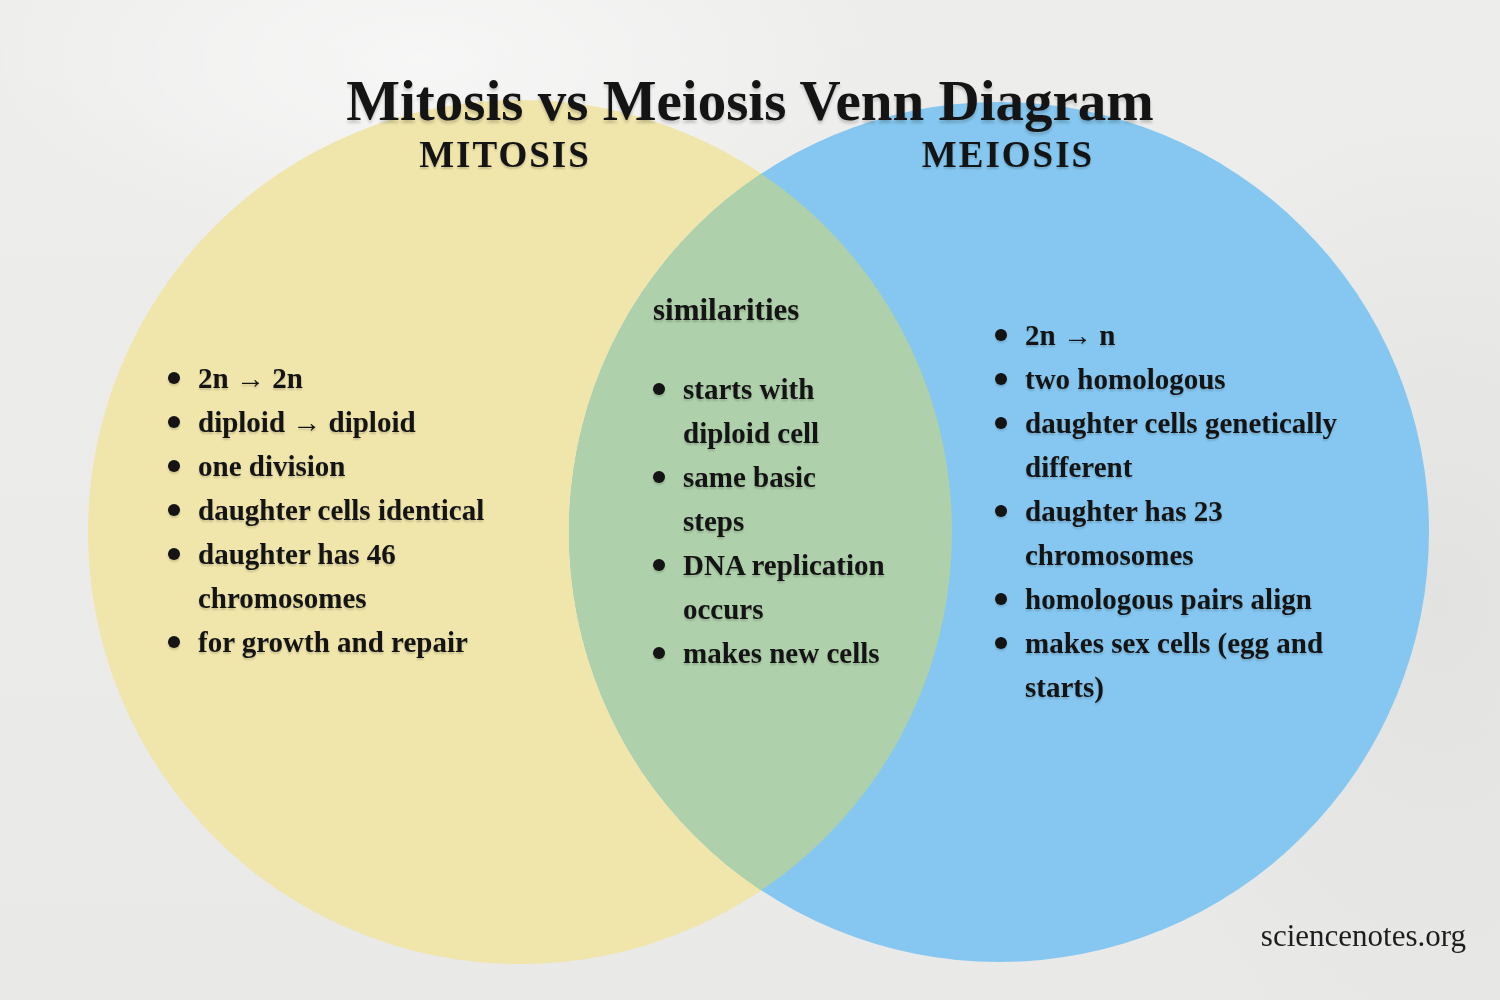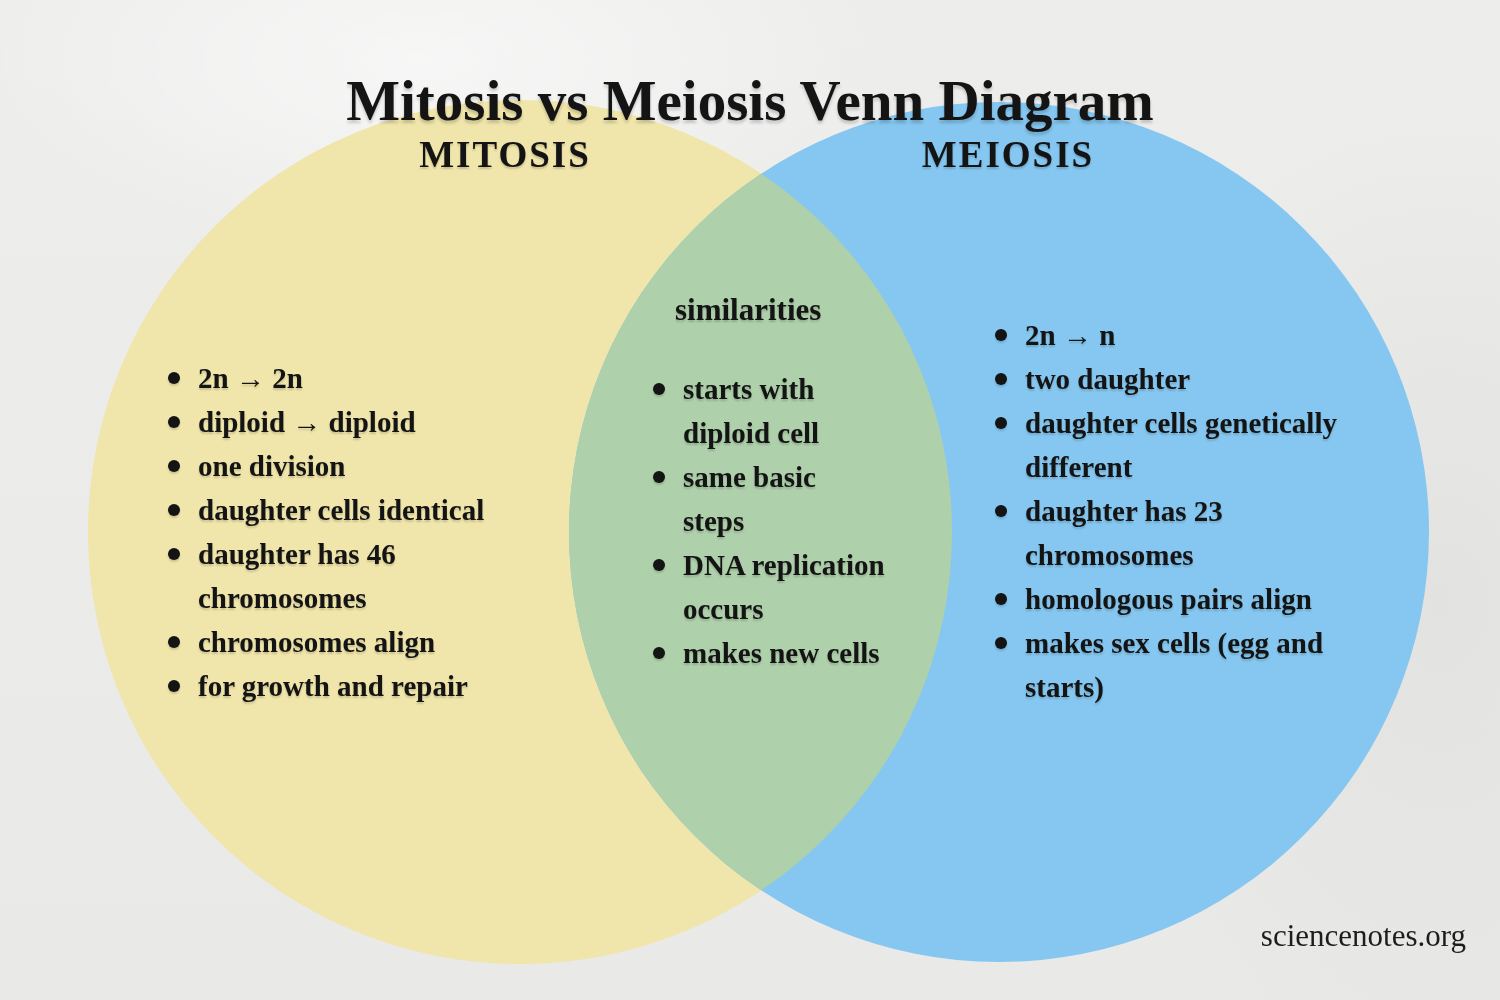--- a/index.html
+++ b/index.html
@@ -58,21 +58,21 @@
     width: 12px; height: 12px;
     border-radius: 50%;
     background: #141414;
     box-shadow: 0 2px 2px rgba(0,0,0,0.16);
   }
   ul.vlist.left  { left: 152px; top: 348px; width: 480px; }
   ul.vlist.right { left: 979px; top: 305px; width: 470px; }
 
   .mid-section { position: absolute; left: 637px; top: 288px; width: 300px; }
   .mid-title {
-    margin-left: 38px;
+    margin-left: 16px;
     font-size: 31px;
     font-weight: bold;
     line-height: 44px;
     text-shadow: 0 2px 2px rgba(0,0,0,0.16);
   }
   .mid-section ul.vlist { position: static; margin-top: 35px; }
 
   .watermark {
     position: absolute;
     right: 34px; top: 918px;
@@ -96,30 +96,30 @@
     <circle cx="999" cy="532" r="430" fill="#85c7f0"></circle>
     <circle cx="999" cy="532" r="430" clip-path="url(#clip-left-circle)" fill="#aed0aa"></circle>
   </svg>
 
   <h1 class="page-title">Mitosis vs Meiosis Venn Diagram</h1>
 
   <div class="set-label mitosis">MITOSIS</div>
   <div class="set-label meiosis">MEIOSIS</div>
 
   <ul class="vlist left"><li>2n → 2n</li><li>diploid → diploid</li><li>one division</li><li>daughter cells identical</li><li>daughter has 46
-chromosomes</li><li>chromosomes align</li><li>for growth and repair</li></ul>
+chromosomes</li><li>for growth and repair</li></ul>
 
   <div class="mid-section">
     <div class="mid-title">similarities</div>
     <ul class="vlist"><li>starts with
 diploid cell</li><li>same basic
 steps</li><li>DNA replication
 occurs</li><li>makes new cells</li></ul>
   </div>
 
-  <ul class="vlist right"><li>2n → n</li><li>two daughter</li><li>daughter cells genetically
+  <ul class="vlist right"><li>2n → n</li><li>two homologous</li><li>daughter cells genetically
 different</li><li>daughter has 23
 chromosomes</li><li>homologous pairs align</li><li>makes sex cells (egg and
 starts)</li></ul>
 
   <div class="watermark">sciencenotes.org</div>
 
 </div>
 
 </body></html>

